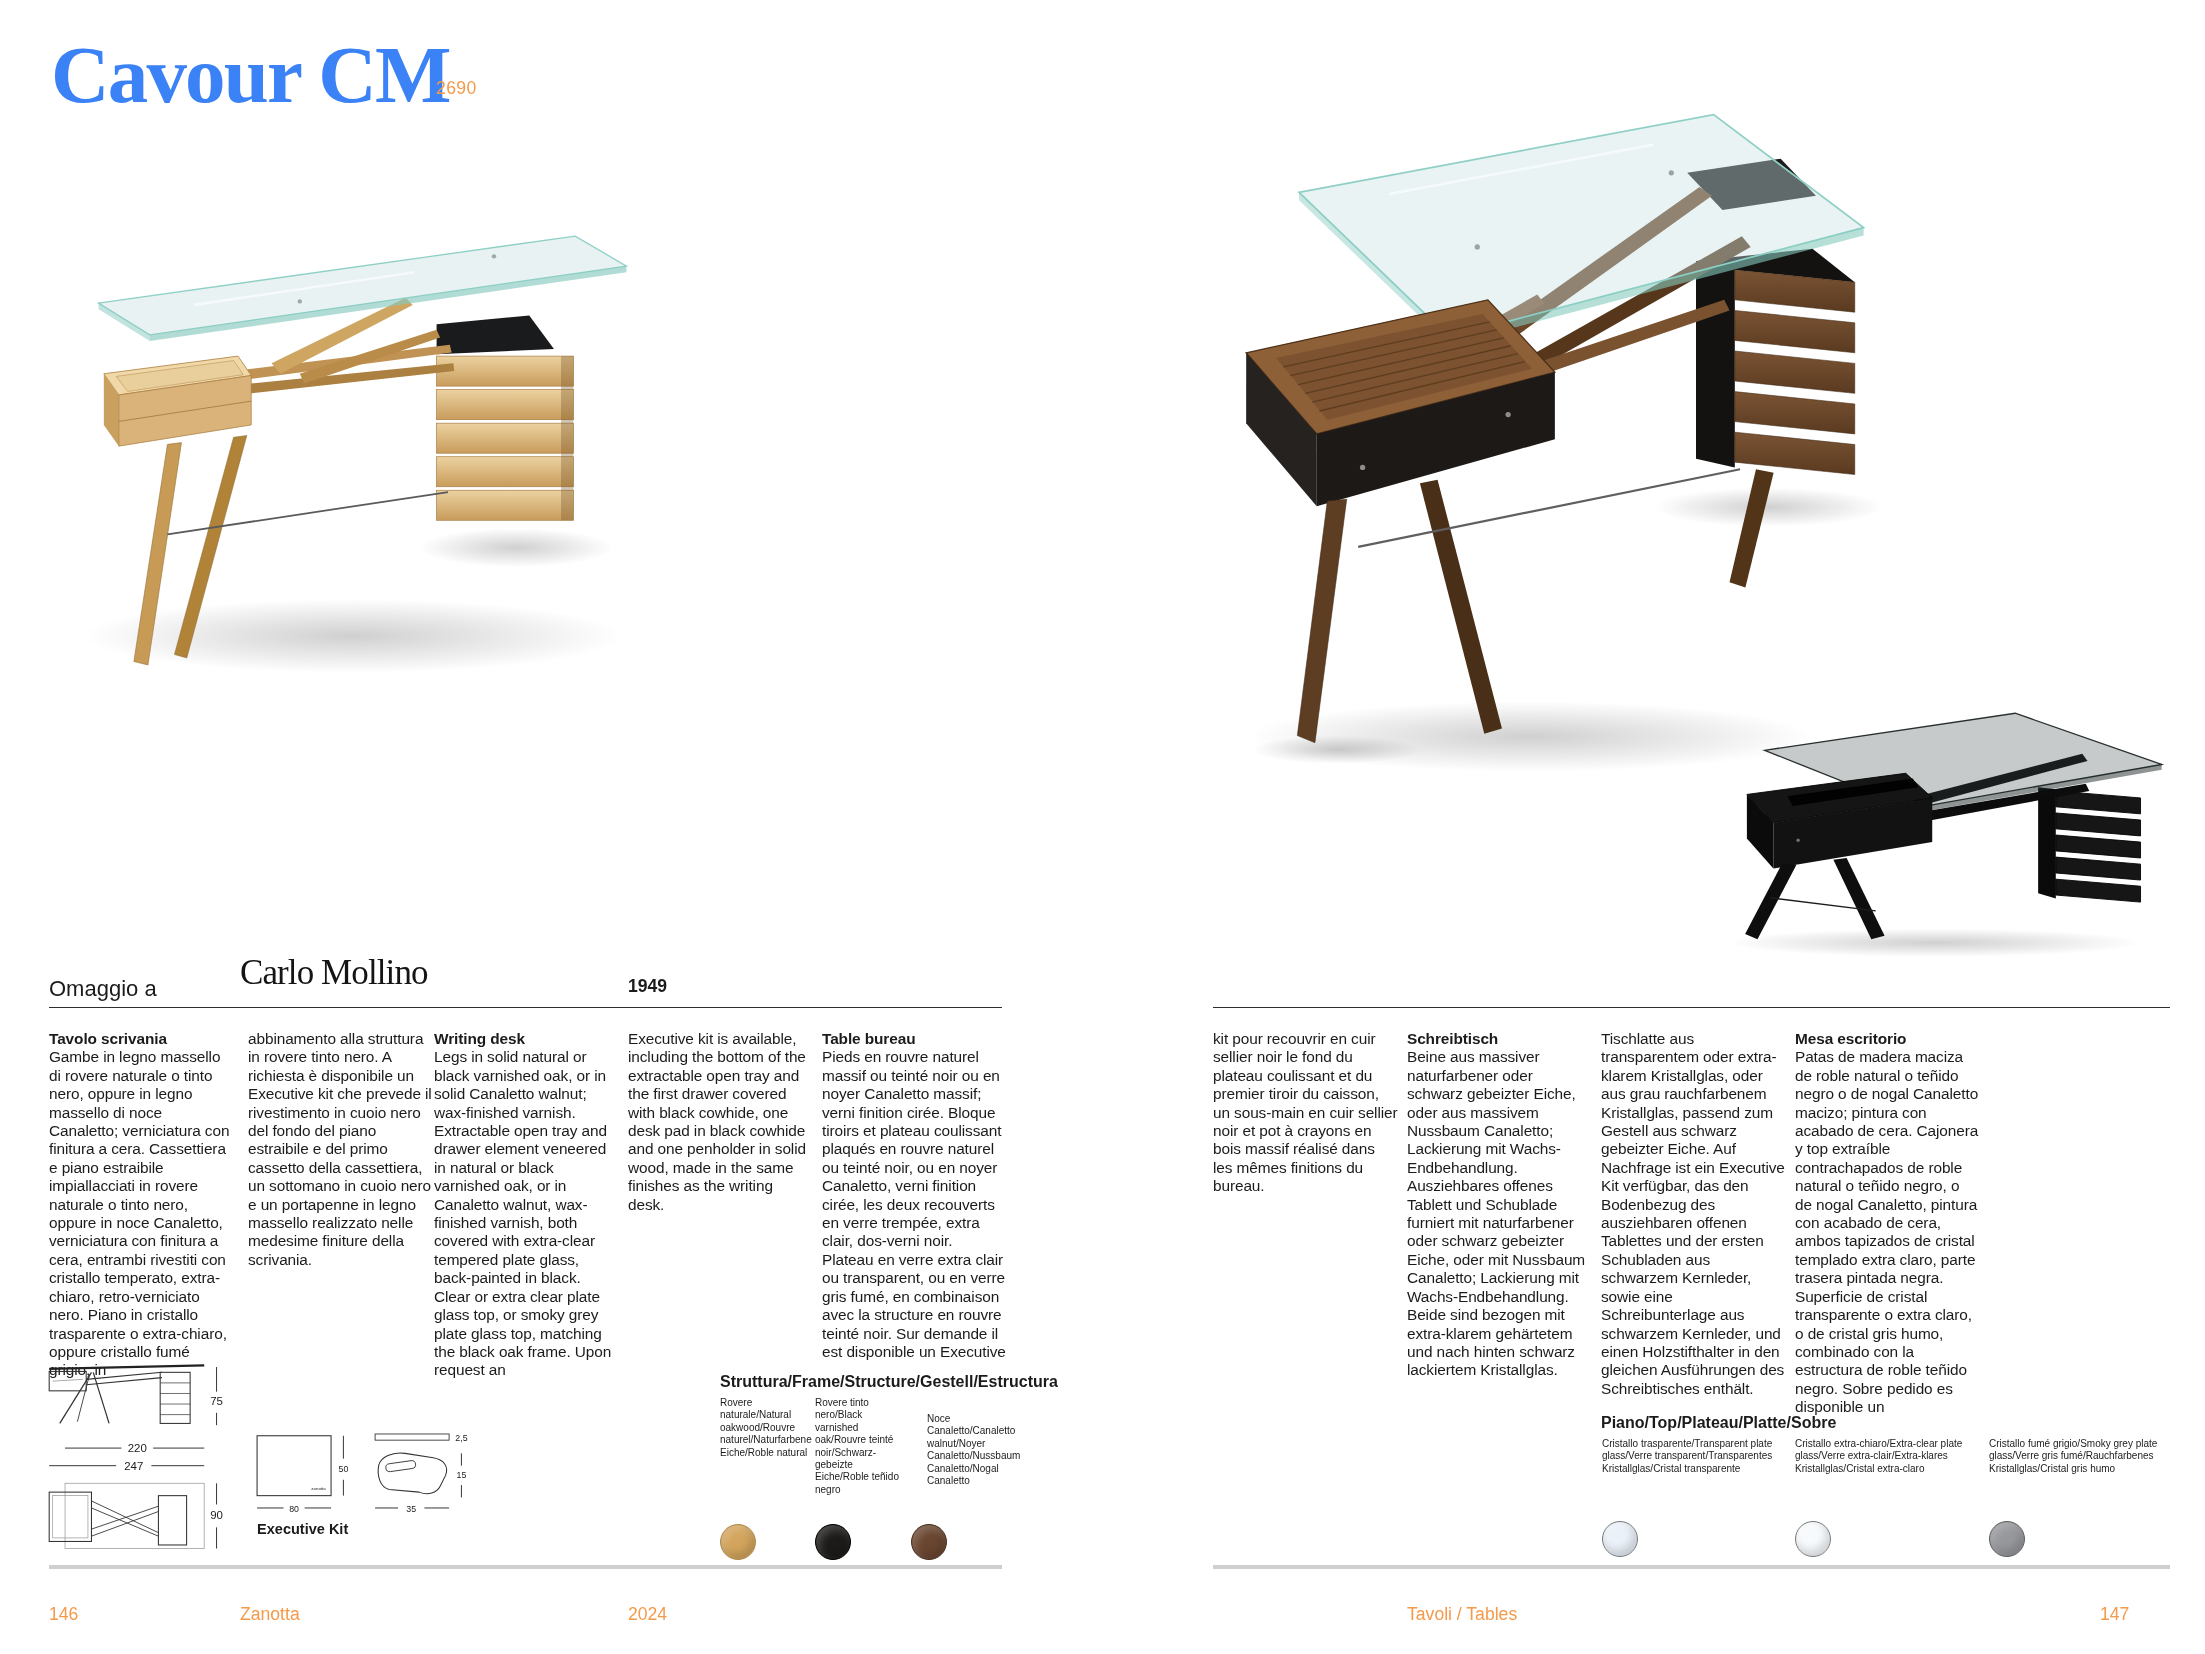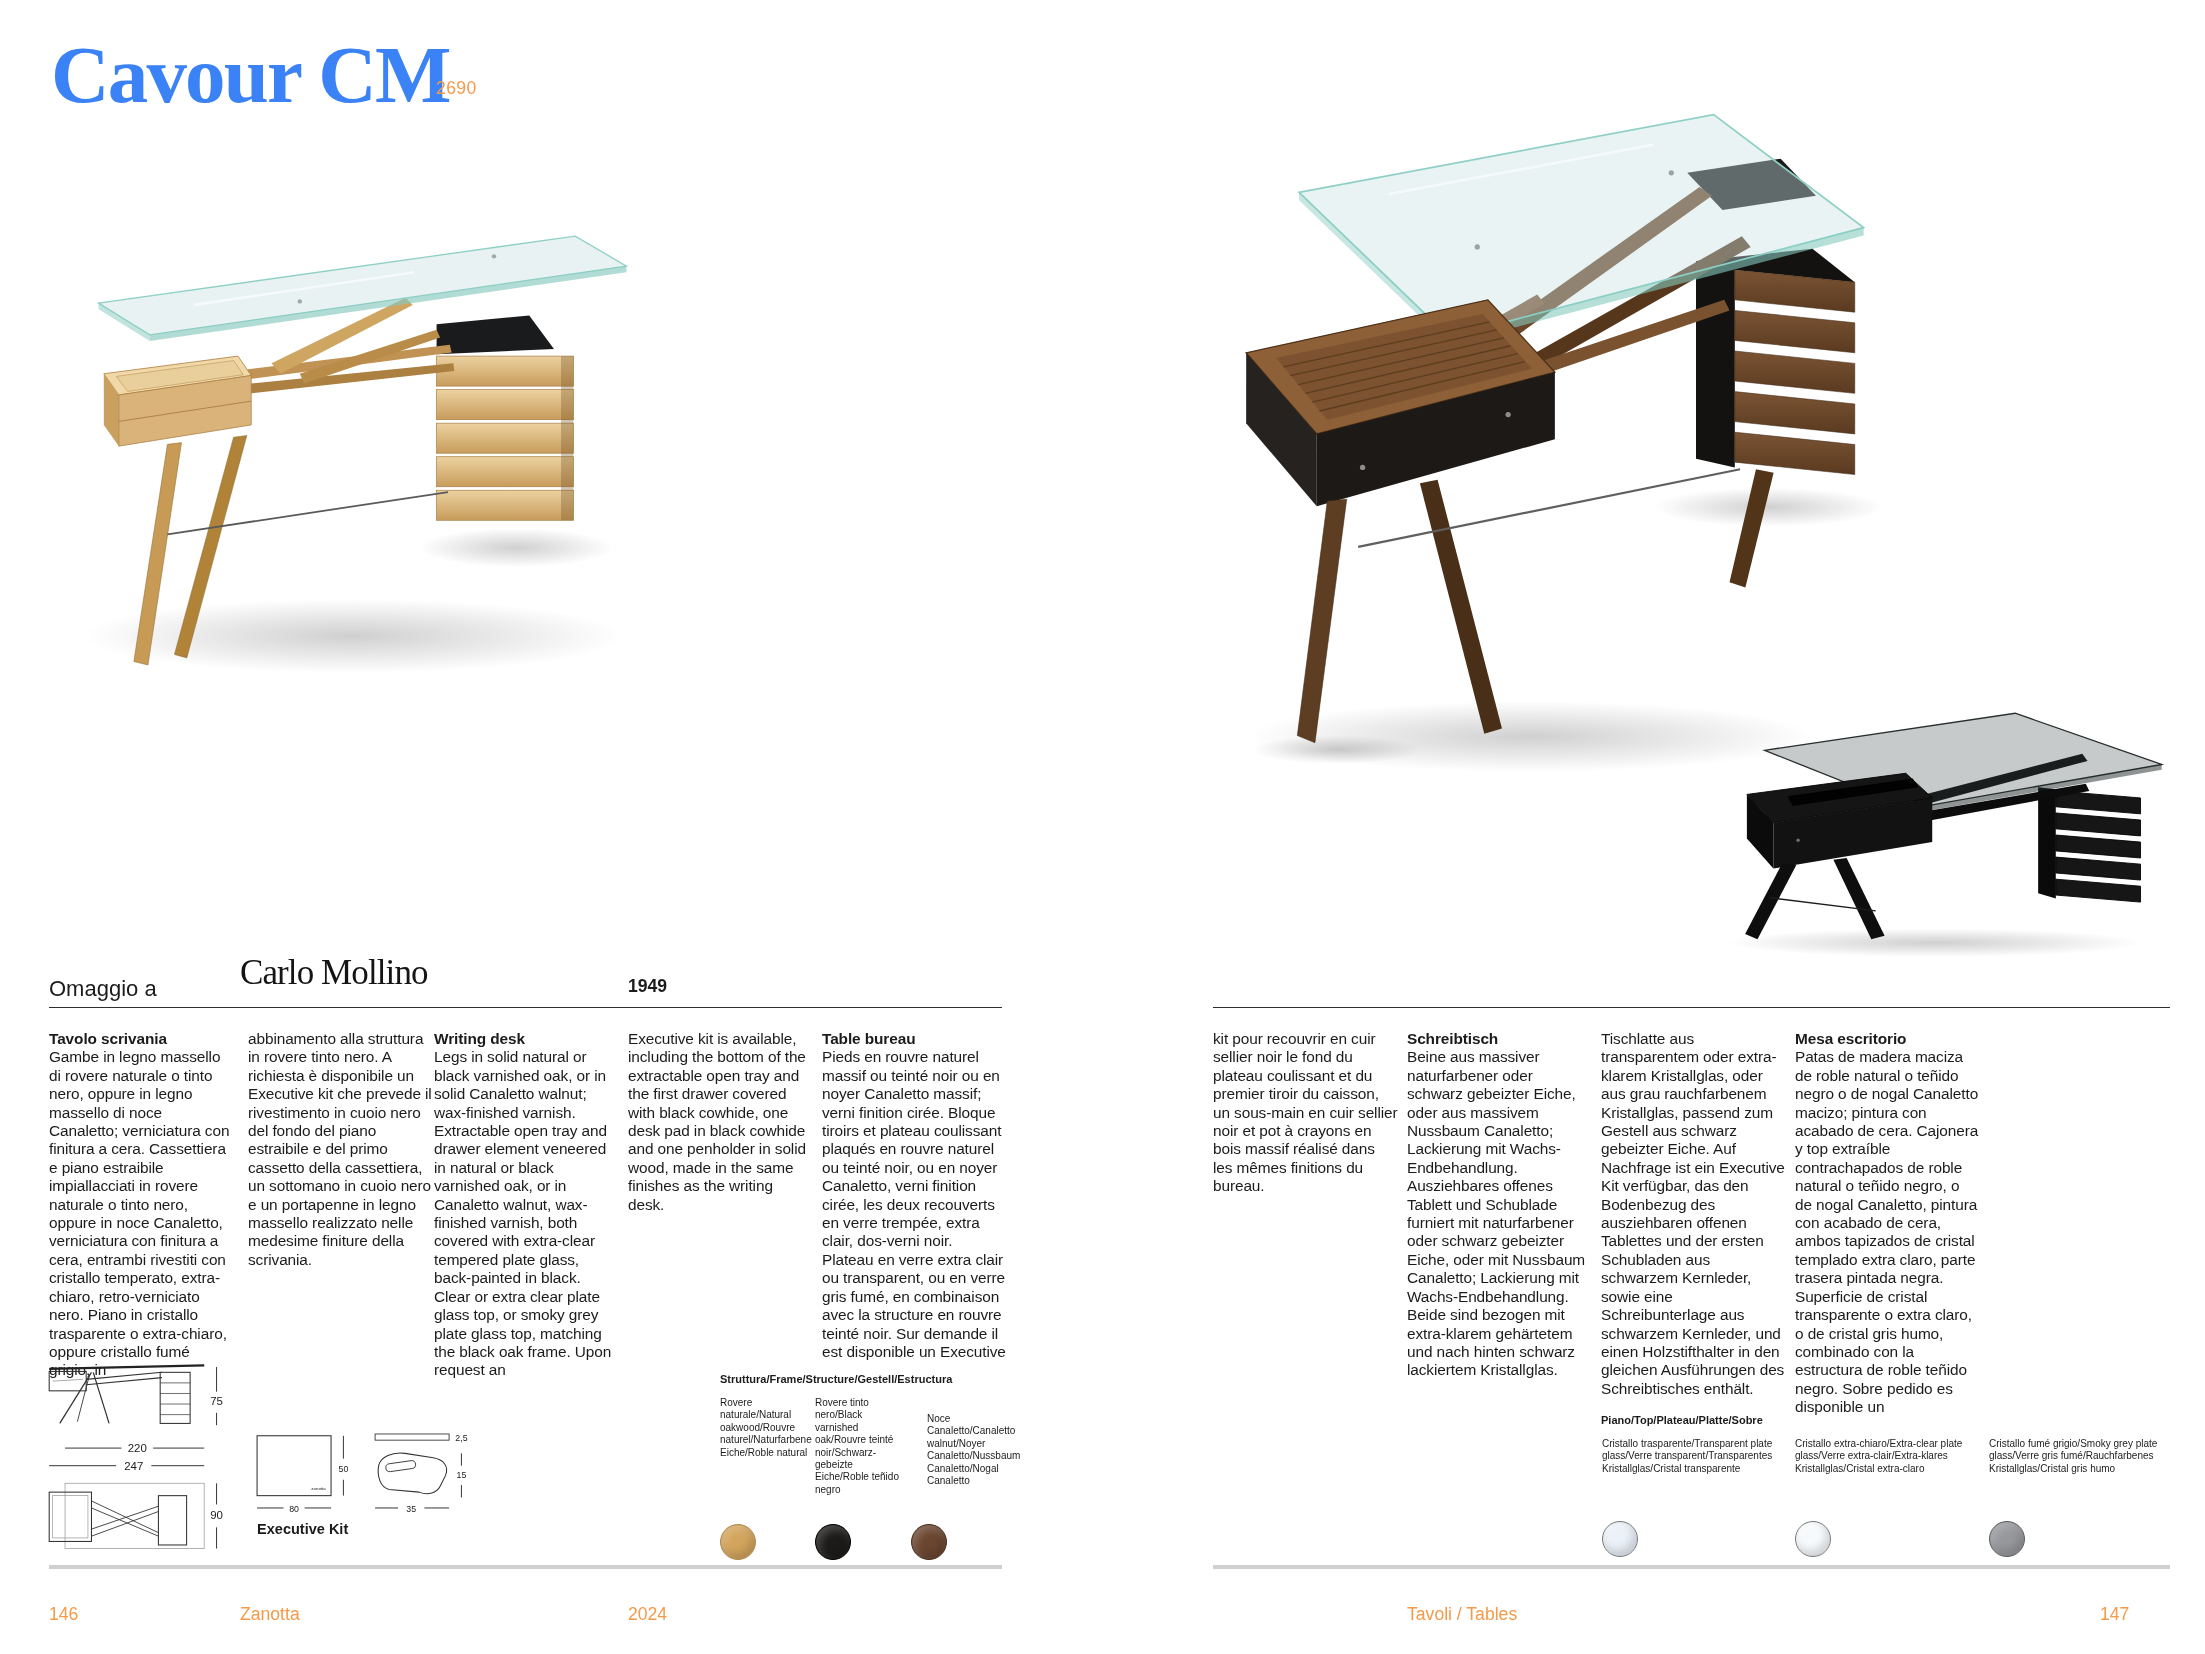--- a/index.html
+++ b/index.html
@@ -16,21 +16,21 @@
   .designer{left:240px;top:953px;font-family:"Liberation Serif",serif;font-size:35px;
             letter-spacing:-0.9px;color:#141414;}
   .year{left:628px;top:976px;font-size:17.6px;font-weight:bold;}
   .rule{top:1007px;height:0.9px;background:#2f2f2f;}
   .rule-l{left:49px;width:953px;}
   .rule-r{left:1213px;width:957px;}
   
   .col{top:1030px;width:185px;font-size:15.4px;line-height:18.4px;letter-spacing:-0.1px;}
   .col-h{font-weight:bold;}
   
-  .fin-head{font-size:11px;font-weight:bold;margin:0;}
+  .fin-head{font-size:16px;font-weight:bold;margin:0;}
   .fin-col{position:absolute;top:24px;font-size:10px;line-height:12.4px;}
   .fin-frame .fin-col{width:88px;}
   .fin-top .fin-col{width:181px;}
   .dot{position:absolute;left:0;width:34px;height:34px;border-radius:50%;
        box-shadow:inset -3.5px -5.3px 8px rgba(0,0,0,.16), inset 3.5px 4.4px 8px rgba(255,255,255,.22);}
   .fin-frame .dot{top:127px;}
   .fin-top .dot{top:83px;}
   
   .divider{top:1565px;height:3.5px;background:#cfcfcf;}
   .div-l{left:49px;width:953px;}

